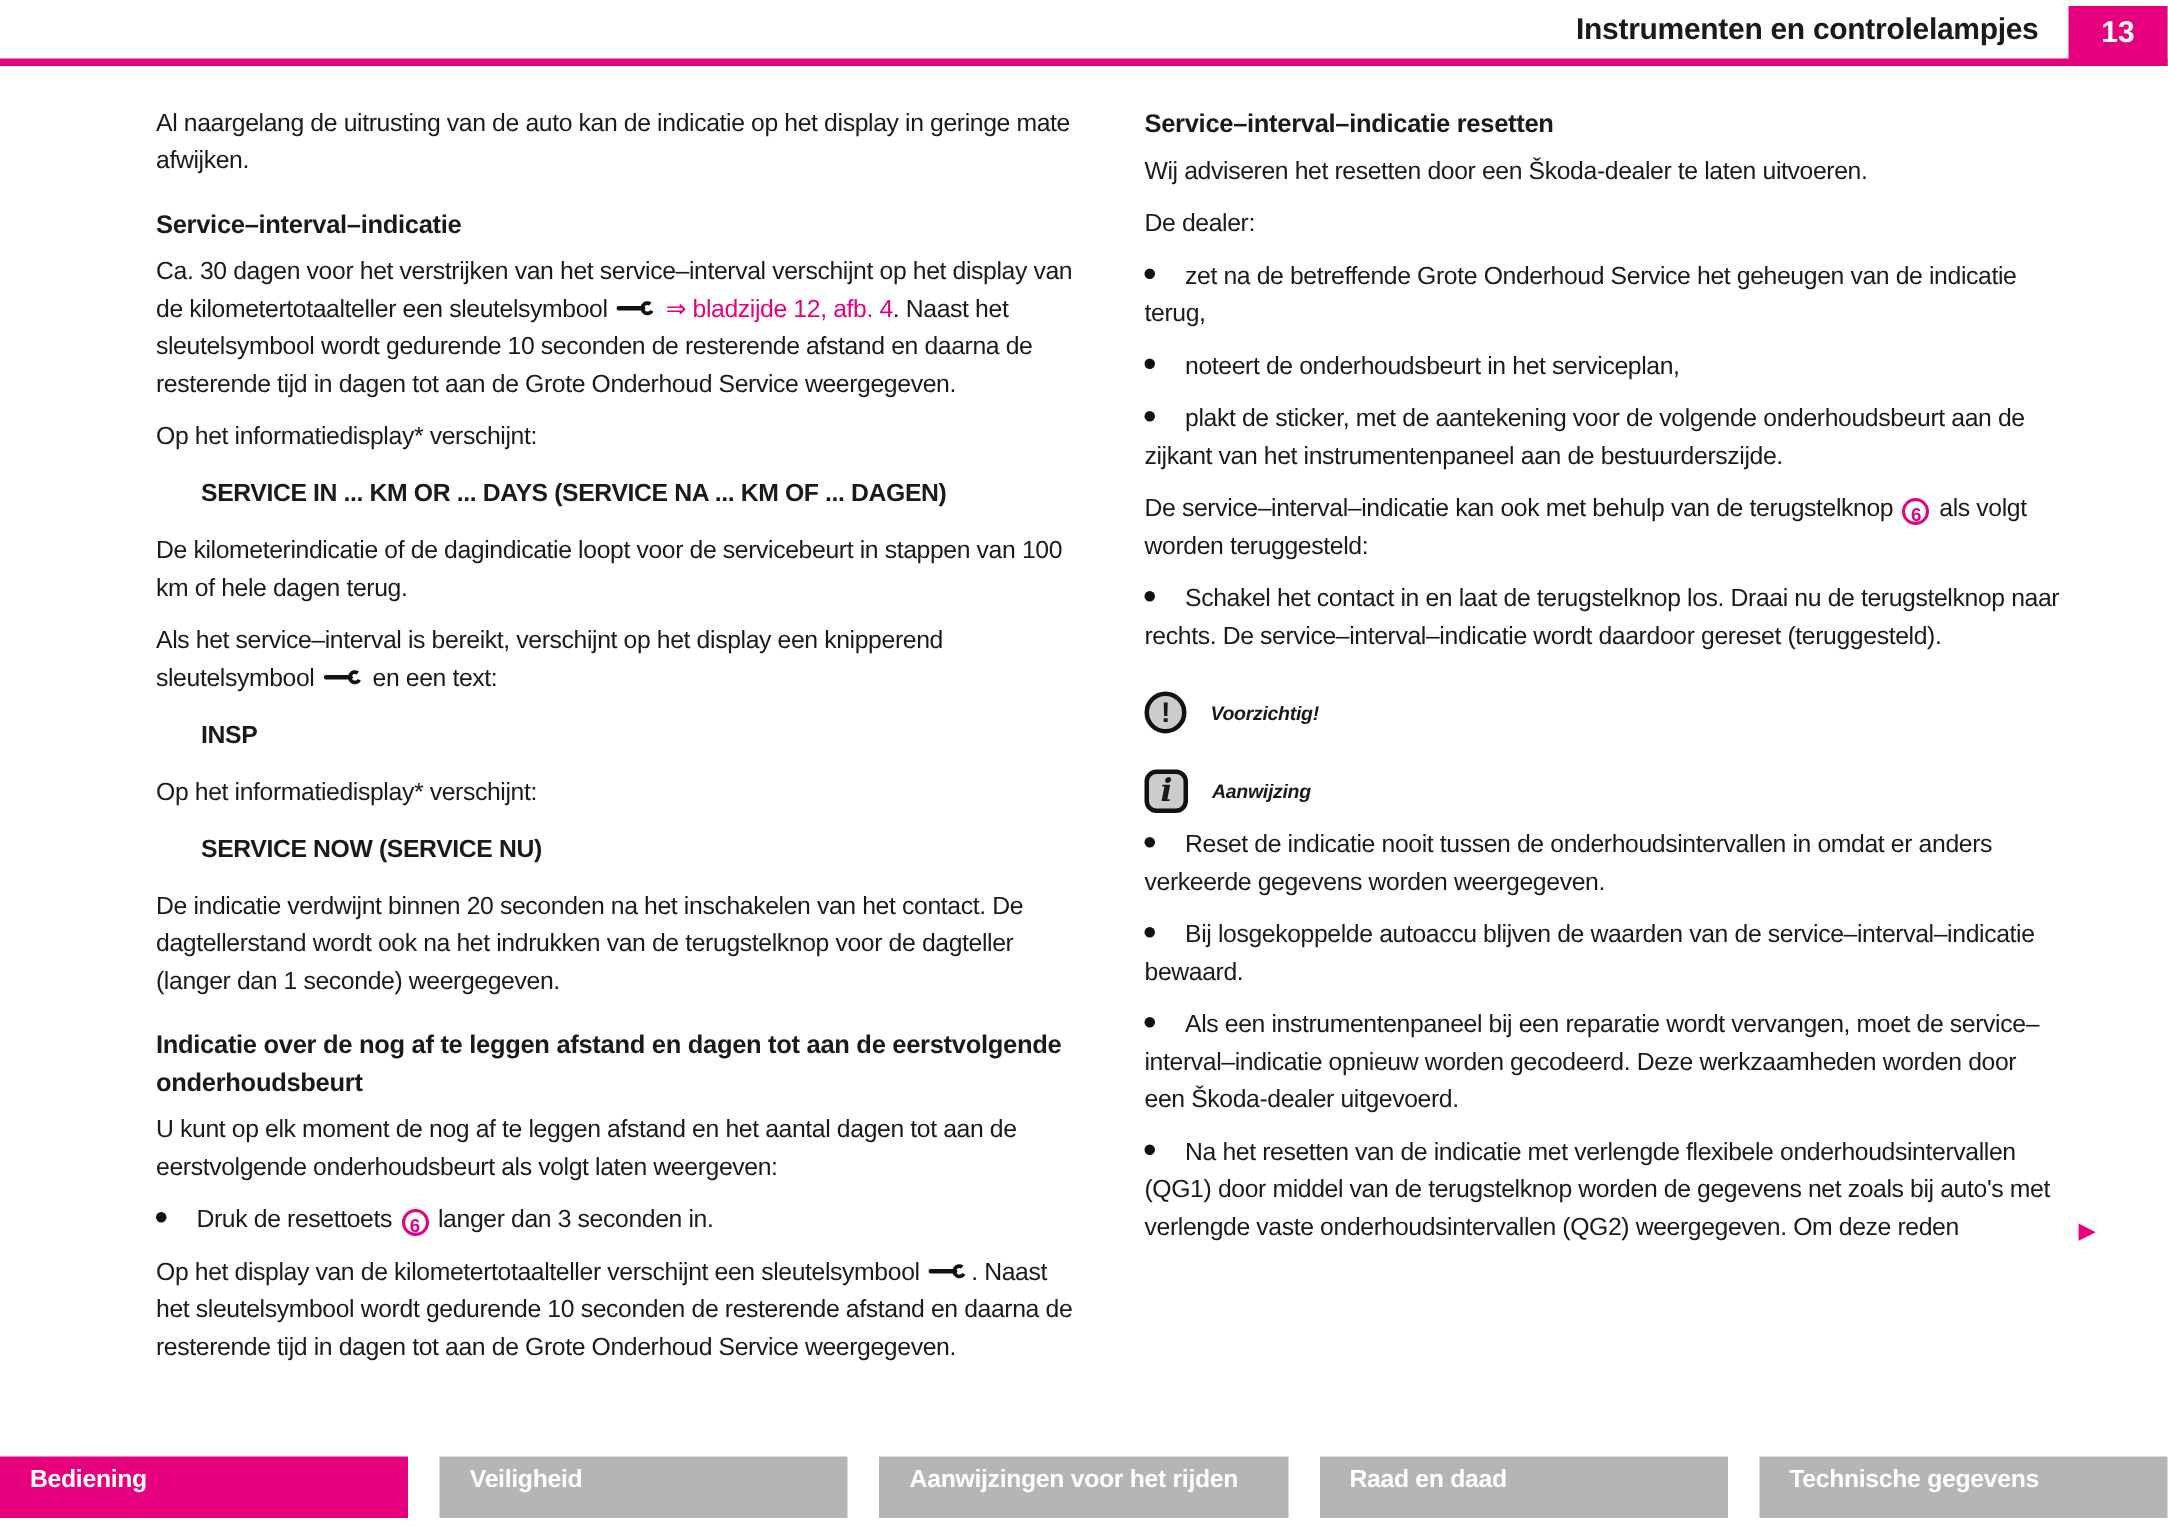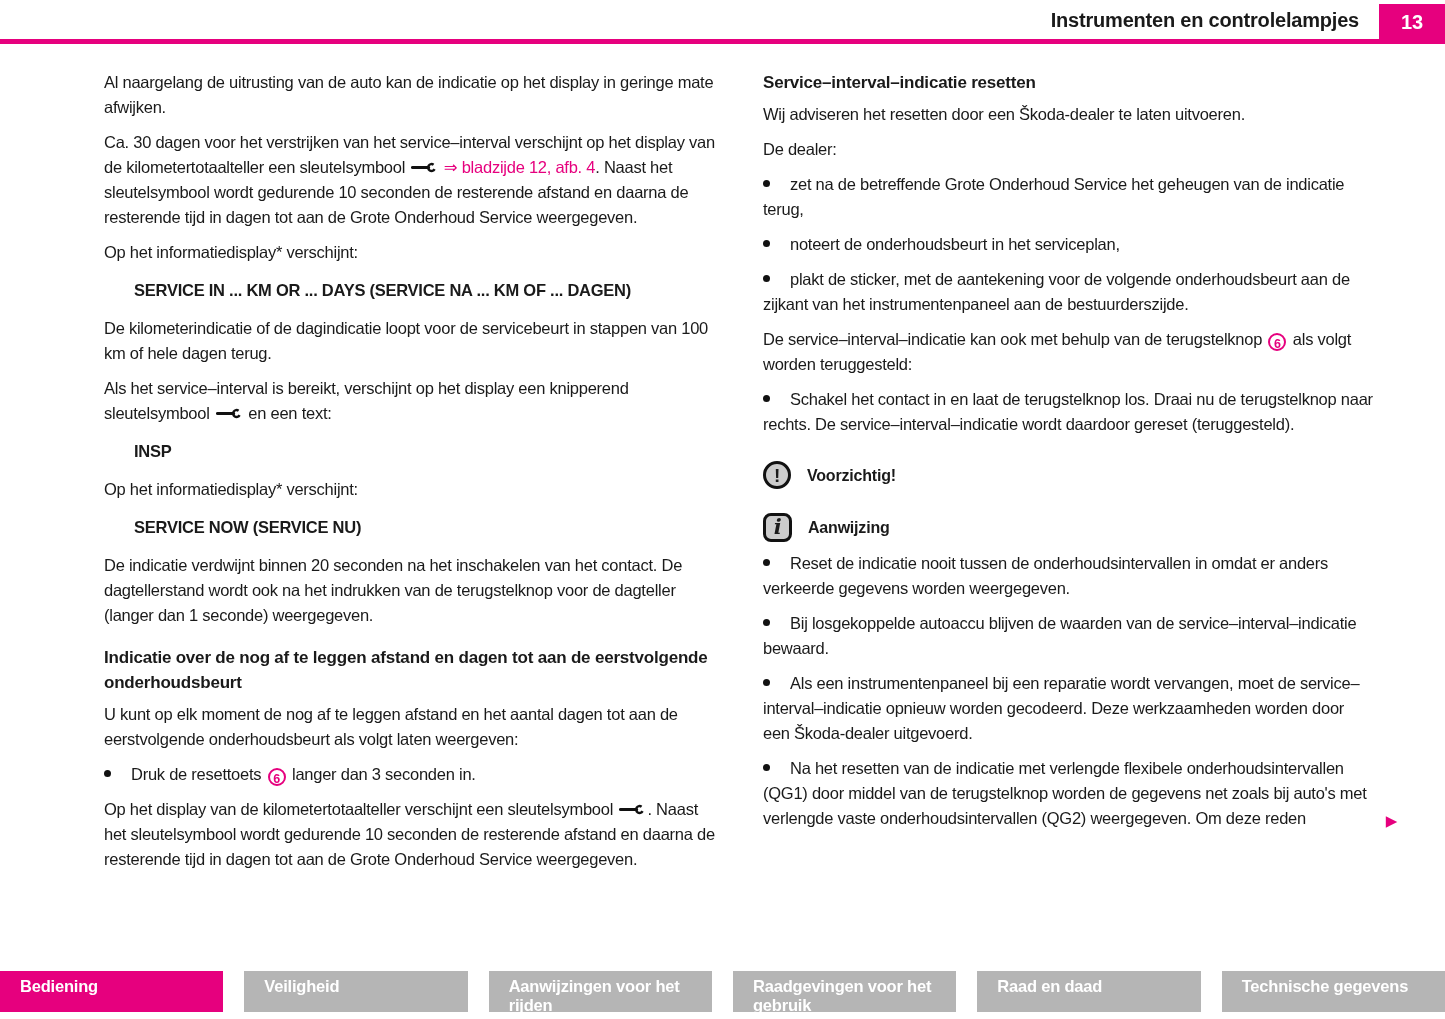--- a/index.html
+++ b/index.html
@@ -60,21 +60,21 @@
     width:28px;height:28px;border:3.5px solid #111;border-radius:50%;
     background:var(--icon-fill);display:flex;align-items:center;justify-content:center;
     font-weight:bold;font-size:19px;line-height:1;flex:0 0 auto;
   }
   .info-icon{
     width:29px;height:29px;border:3px solid #111;border-radius:8px;
     background:var(--icon-fill);display:flex;align-items:center;justify-content:center;
     font-weight:bold;font-size:21px;line-height:1;flex:0 0 auto;
     font-family:"DejaVu Serif",serif;font-style:italic;padding-bottom:2px;
   }
-  .block-title{font-size:16px;font-weight:bold;letter-spacing:-0.2px;}
+  .block-title{font-size:13px;font-weight:bold;letter-spacing:-0.2px;font-style:italic;}
   .bullet-last{position:relative;margin-bottom:0;}
   .continue-marker{
     position:absolute;right:-22px;bottom:3px;color:var(--accent);
     font-size:15px;line-height:1;
   }
 
   
   .footer{
     position:absolute;left:0;right:0;bottom:7px;height:41px;
     display:flex;gap:21px;
@@ -97,20 +97,21 @@
       <span>13</span>
     </div>
     <div class="header-rule"></div>
   </div>
 
   <div class="content">
 
     <div class="col">
       <p>Al naargelang de uitrusting van de auto kan de indicatie op het display in geringe mate afwijken.</p>
 
+      <h3>Service–interval–indicatie</h3>
 
       <p>
         <span>Ca. 30 dagen voor het verstrijken van het service–interval verschijnt op het display van de kilometertotaalteller een sleutelsymbool</span>
         <svg class="wrench" width="26" height="13" viewBox="0 0 36 14">
           <path d="M2 7 L24.5 7" stroke="#111" stroke-width="4.2" stroke-linecap="round" fill="none"></path>
           <path d="M32.66 9.4 A4.8 4.8 0 1 1 31.25 3.07" stroke="#111" stroke-width="3.4" fill="none"></path>
         </svg>
         <span class="link">⇒ bladzijde 12, afb. 4</span><span>. Naast het sleutelsymbool wordt gedurende 10 seconden de resterende afstand en daarna de resterende tijd in dagen tot aan de Grote Onderhoud Service weergegeven.</span>
       </p>
 
@@ -208,18 +209,17 @@
           <span class="continue-marker">▶</span>
         </p>
       </div>
     </div>
   </div>
 
   <div class="footer">
     <div class="tab active">Bediening</div>
     <div class="tab">Veiligheid</div>
     <div class="tab">Aanwijzingen voor het rijden</div>
-    <div class="tab">Raadgevingen voor het gebruik</div>
     <div class="tab">Raad en daad</div>
     <div class="tab">Technische gegevens</div>
   </div>
 
 </div>
 
 </body></html>

